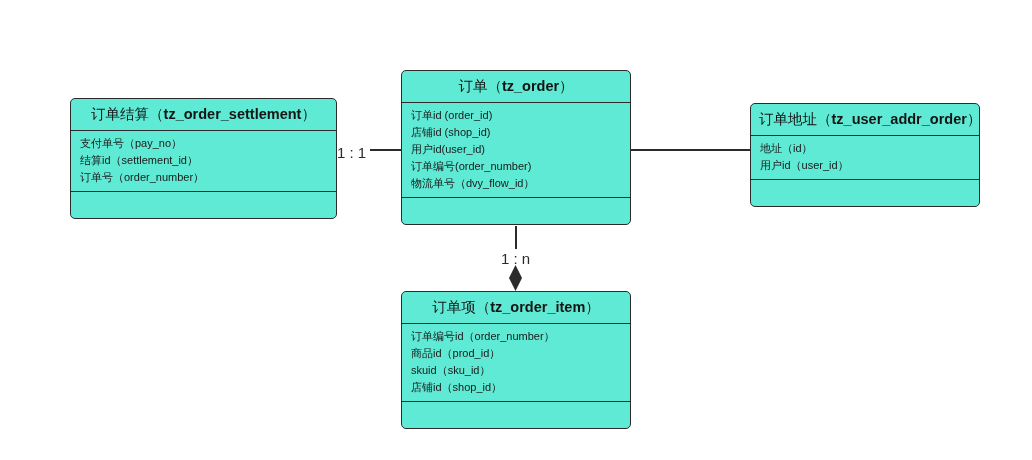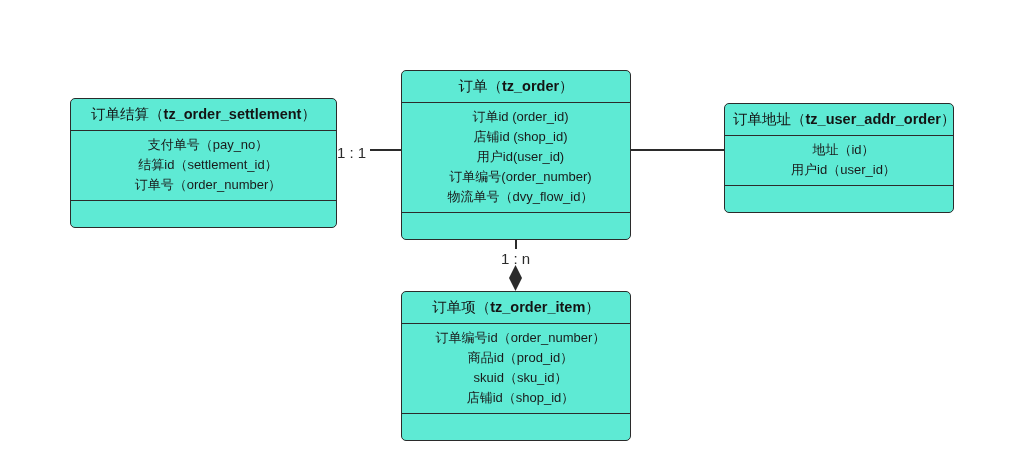--- a/index.html
+++ b/index.html
@@ -43,34 +43,33 @@
     color: #141414;
   }
   .entity-title .tbl {
     font-weight: bold;
   }
   .entity-fields {
     padding: 4px 0 5px 9px;
     border-bottom: 1.6px solid #2b2b2b;
   }
   .field {
-    font-size: 13px;
+    font-size: 11px;
     line-height: 1.54;
     white-space: nowrap;
     color: #1a1a1a;
-    text-align: center;
   }
   .entity-footer {
     min-height: 26px;
   }
 
   
   #ent-settlement { left: 70px;  top: 98px;  width: 267px; }
   #ent-order      { left: 401px; top: 70px;  width: 230px; }
-  #ent-addr       { left: 724px; top: 103px; width: 230px; }
+  #ent-addr       { left: 750px; top: 103px; width: 230px; }
   #ent-item       { left: 401px; top: 291px; width: 230px; }
 
   
   .edge {
     position: absolute;
     background: #2b2b2b;
     z-index: 1;
   }
   .edge-h { height: 1.6px; }
   .edge-v { width: 1.6px; }

